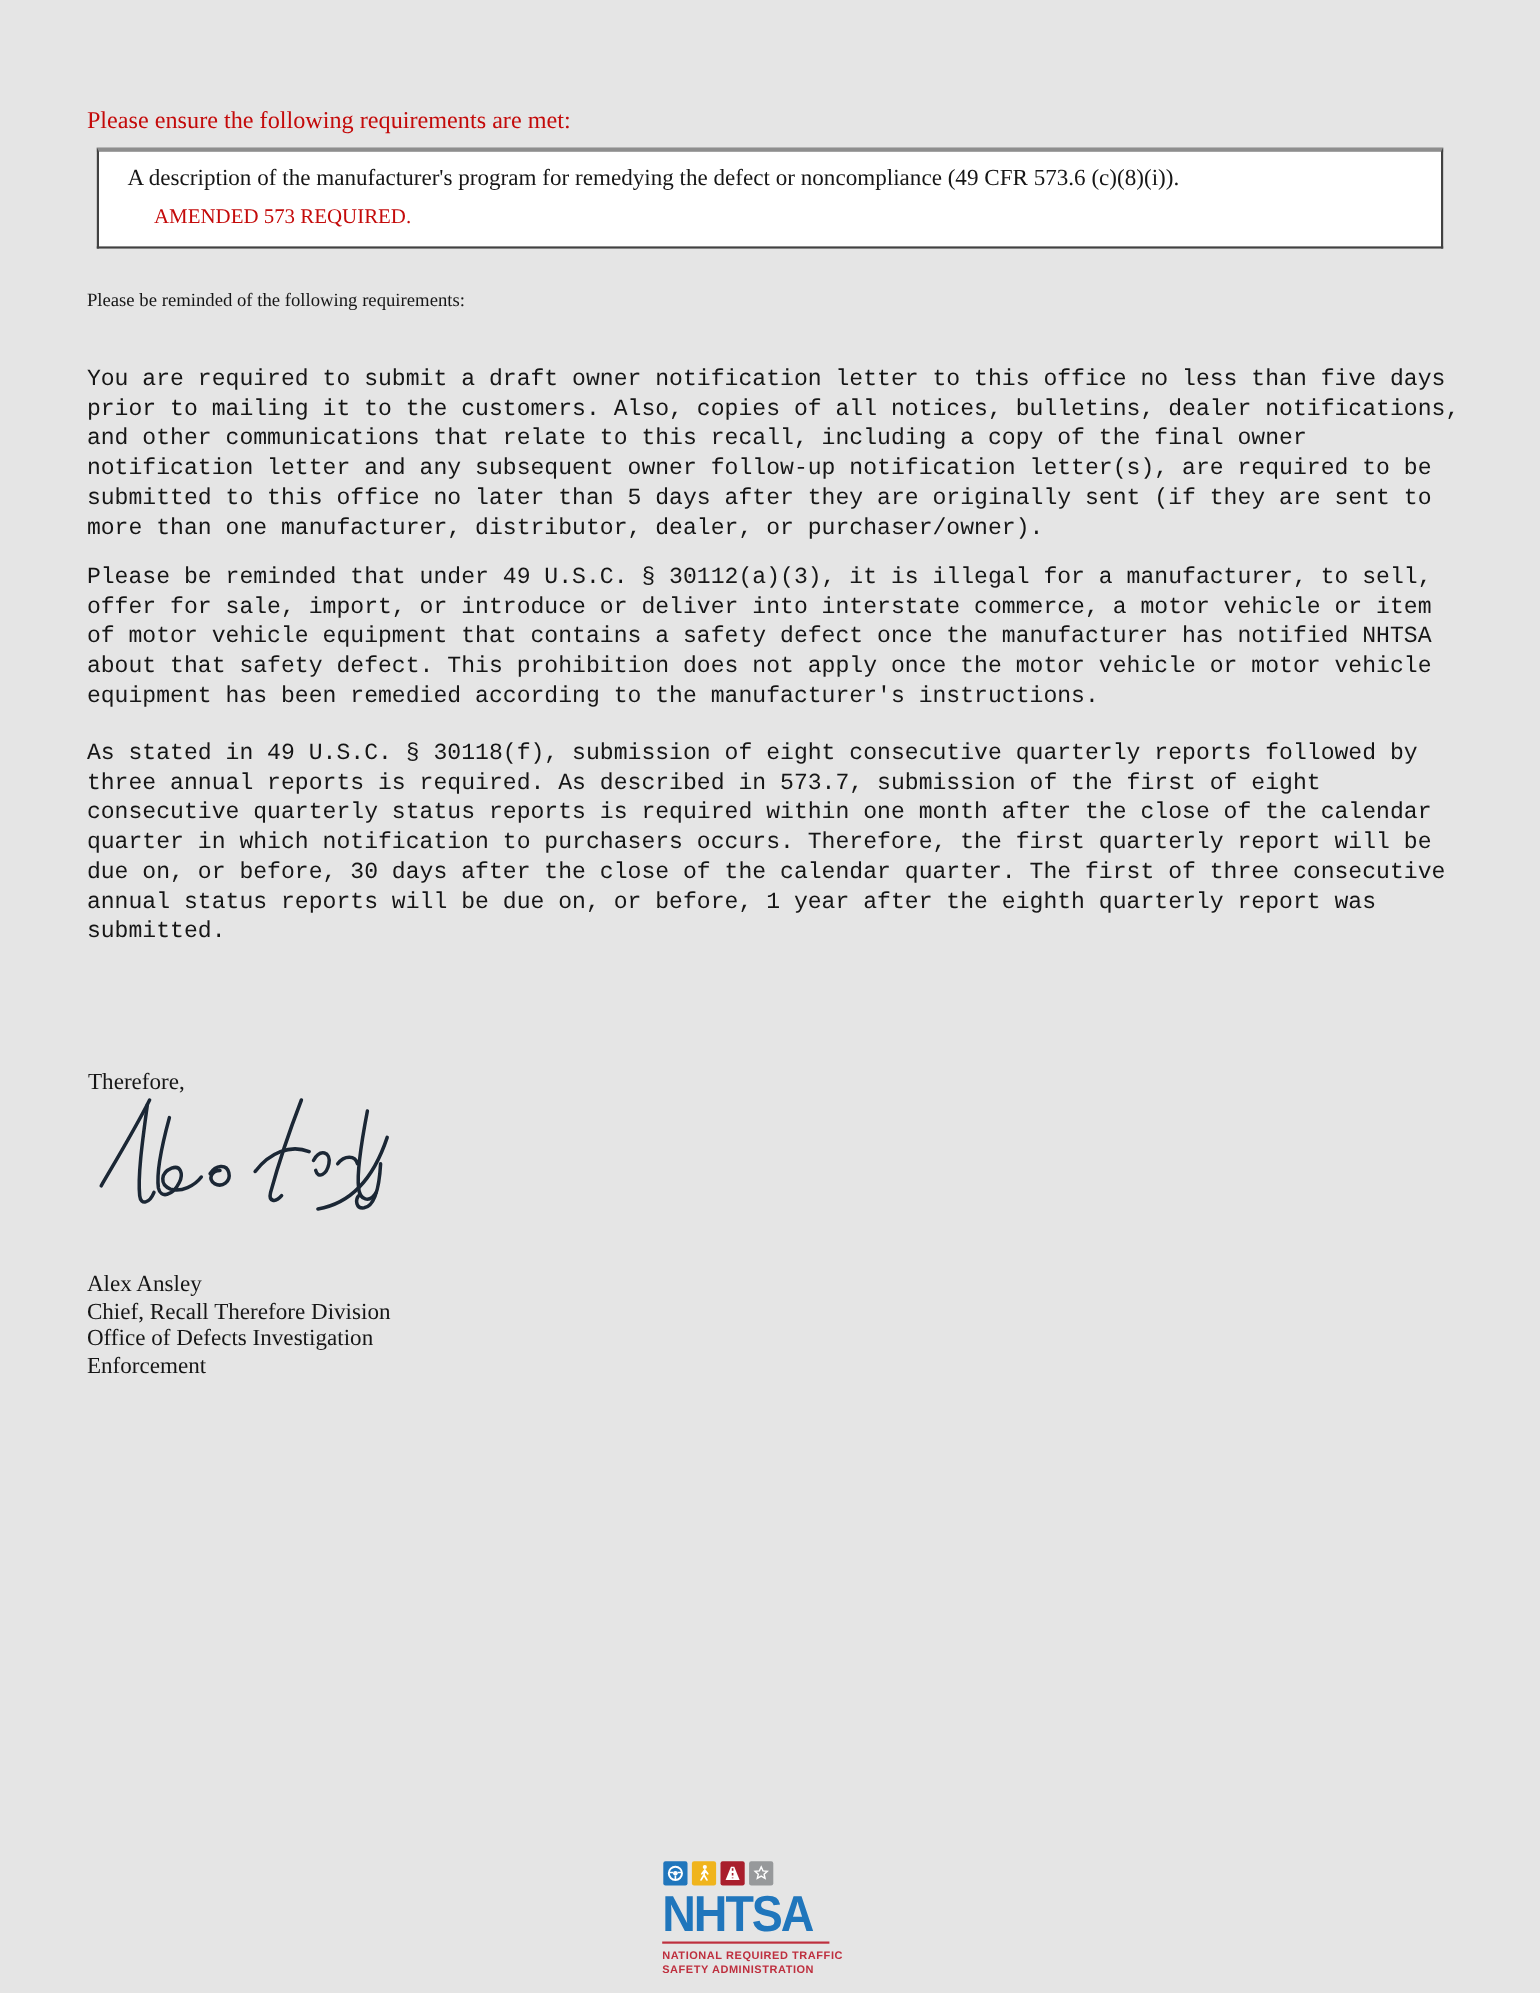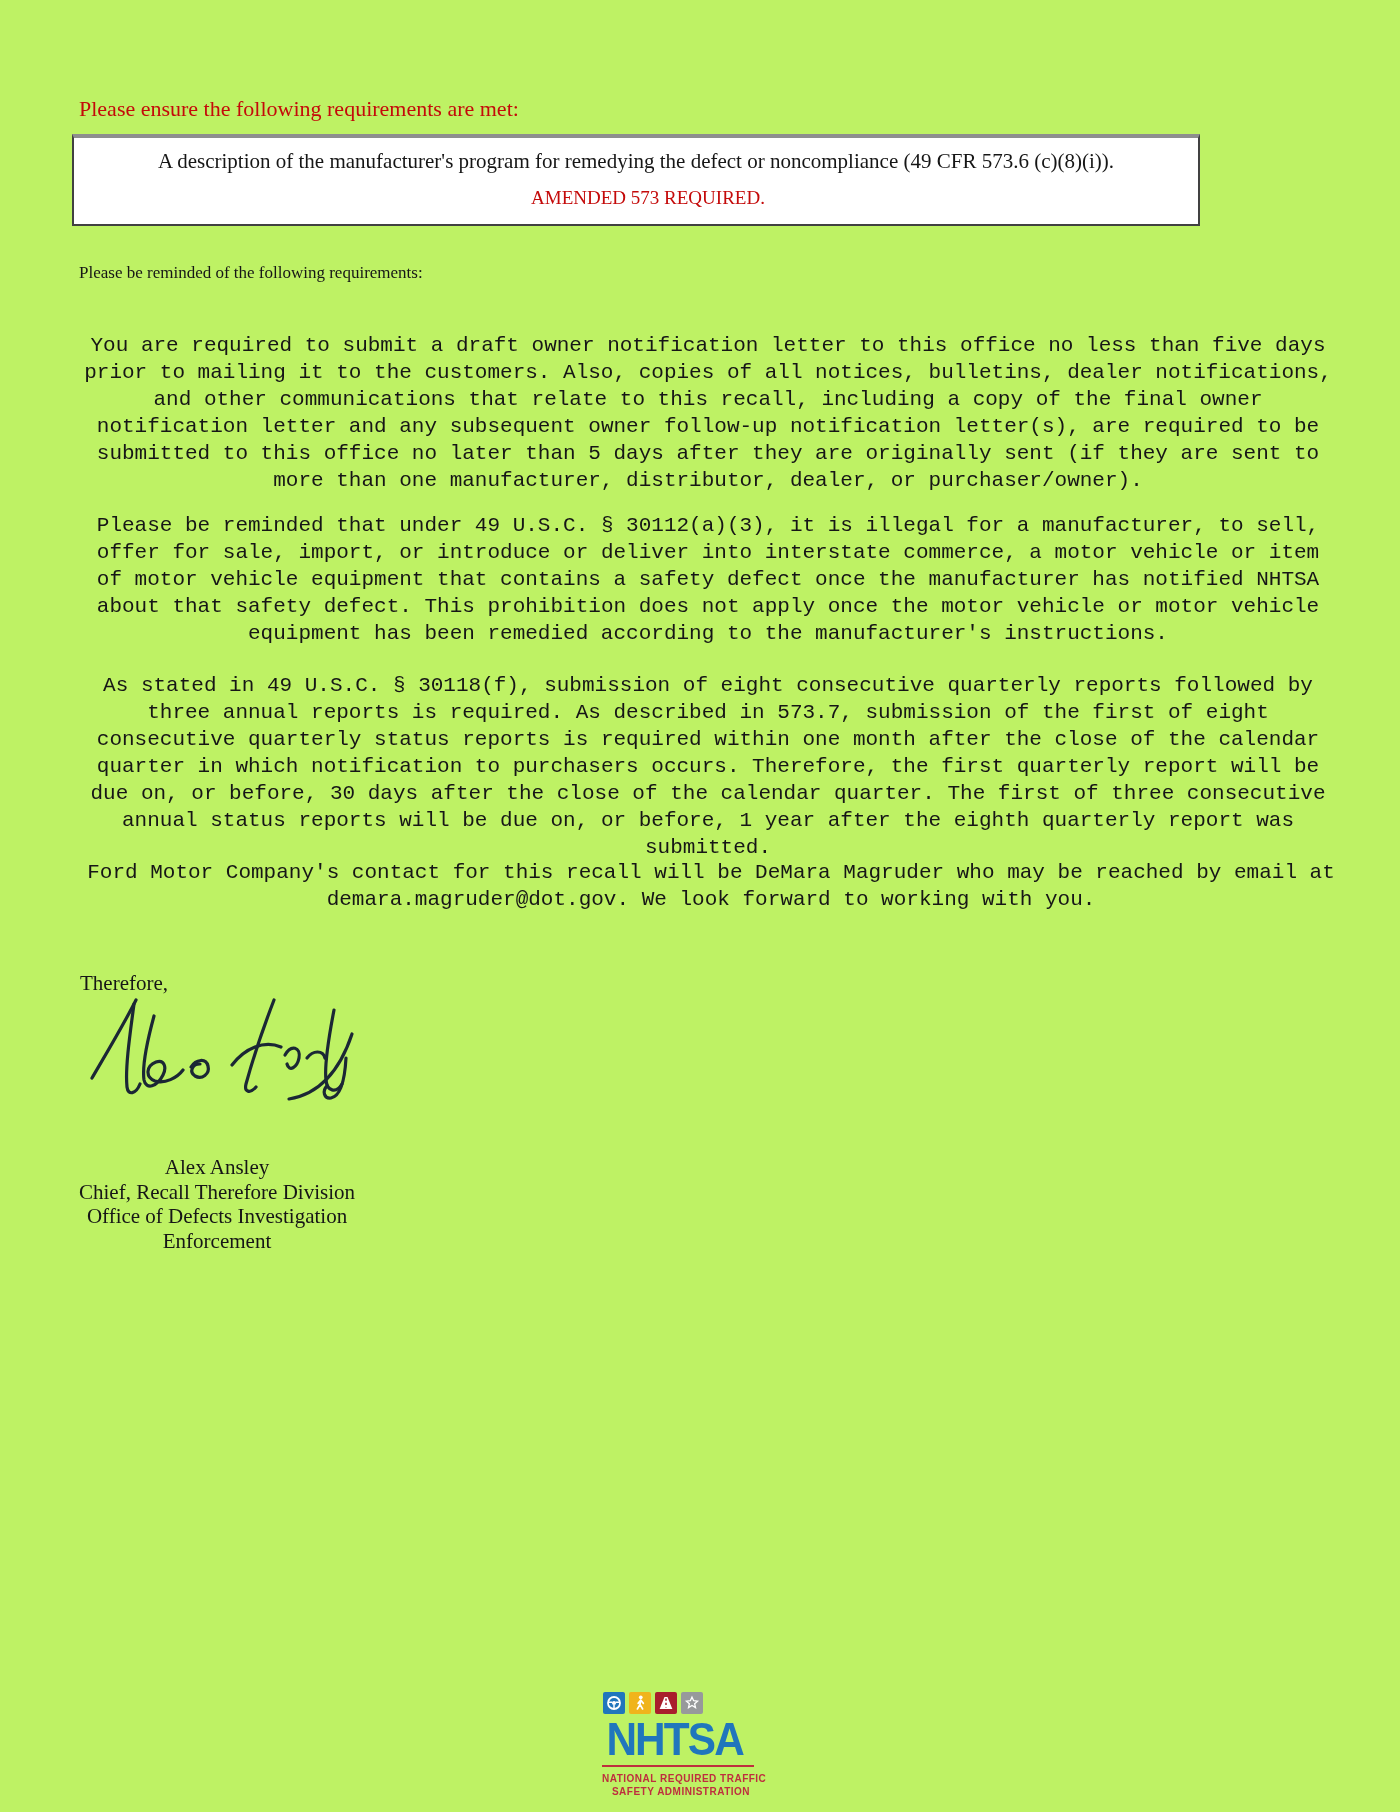--- a/index.html
+++ b/index.html
@@ -1,37 +1,36 @@
 <!DOCTYPE html>
 <html><head>
 <meta charset="utf-8">
 <style>
   html,body{margin:0;padding:0;background:#ffffff;}
   .page{
     position:relative;
     width:1400px;
     height:1812px;
-    background:#bef264;
+    background:#e5e5e5;
     font-family:"Liberation Serif", serif;
     color:#161616;
     overflow:hidden;
-    text-align:center;
   }
   .abs{position:absolute;}
   .body-text{font-size:21px;line-height:27px;}
 
   .req-heading{
     left:79px;top:96px;
     font-size:22px;
     color:#C40A0A;
     white-space:nowrap;
   }
   .req-box{
-    left:72px;top:134px;
-    width:1128px;
+    left:88px;top:134px;
+    width:1224px;
     box-sizing:border-box;
     border:2px solid #414141;
     border-top:4px solid #8e8e8e;
     background:#ffffff;
     padding:10px 26px 13px 26px;
   }
   .req-box .line1{font-size:21px;line-height:27px;margin:0 0 9px 0;}
   .req-box .line2{font-size:19px;line-height:27px;color:#C40A0A;margin-left:24px;}
 
   .reminder-heading{left:79px;top:263px;font-size:17px;}
@@ -95,21 +94,20 @@
   </div>
 
   <div class="abs reminder-heading">Please be reminded of the following requirements:</div>
 
   <div class="abs body-text para para-1">You are required to submit a draft owner notification letter to this office no less than five days prior to mailing it to the customers.  Also, copies of all notices, bulletins, dealer notifications, and other communications that relate to this recall, including a copy of the final owner notification letter and any subsequent owner follow-up notification letter(s), are required to be submitted to this office no later than 5 days after they are originally sent (if they are sent to more than one manufacturer, distributor, dealer, or purchaser/owner).</div>
 
   <div class="abs body-text para para-2">Please be reminded that under 49 U.S.C. § 30112(a)(3), it is illegal for a manufacturer, to sell, offer for sale, import, or introduce or deliver into interstate commerce, a motor vehicle or item of motor vehicle equipment that contains a safety defect once the manufacturer has notified NHTSA about that safety defect.  This prohibition does not apply once the motor vehicle or motor vehicle equipment has been remedied according to the manufacturer's instructions.</div>
 
   <div class="abs body-text para para-3">As stated in 49 U.S.C. § 30118(f), submission of eight consecutive quarterly reports followed by three annual reports is required. As described in 573.7, submission of the first of eight consecutive quarterly status reports is required within one month after the close of the calendar quarter in which notification to purchasers occurs. Therefore, the first quarterly report will be due on, or before, 30 days after the close of the calendar quarter. The first of three consecutive annual status reports will be due on, or before, 1 year after the eighth quarterly report was submitted.</div>
 
-  <div class="abs body-text para para-4">Ford Motor Company's contact for this recall will be DeMara Magruder who may be reached by email at demara.magruder@dot.gov. We look forward to working with you.</div>
 
   <div class="abs closing">Therefore,</div>
 
   <div class="abs signature">
     <svg viewBox="0 0 272 112" fill="none" stroke="#1b2735" stroke-width="3.2" stroke-linecap="round" stroke-linejoin="round">
       <path d="M52 8 C40 32 22 62 8 86"></path>
       <path d="M50 12 C46 42 41 76 43 95 C44 104 52 102 56 92"></path>
       <path d="M70 24 C64 46 58 74 60 88 C62 98 73 95 79 83 C83 75 80 67 72 70 C62 74 61 85 71 89 C81 92 93 86 99 78"></path>
       <path d="M107 75 C112 67 122 66 124 74 C126 82 118 88 111 84 C105 80 108 72 116 72"></path>
       <path d="M190 8 C180 34 168 70 162 92 C160 100 166 102 172 95"></path>

